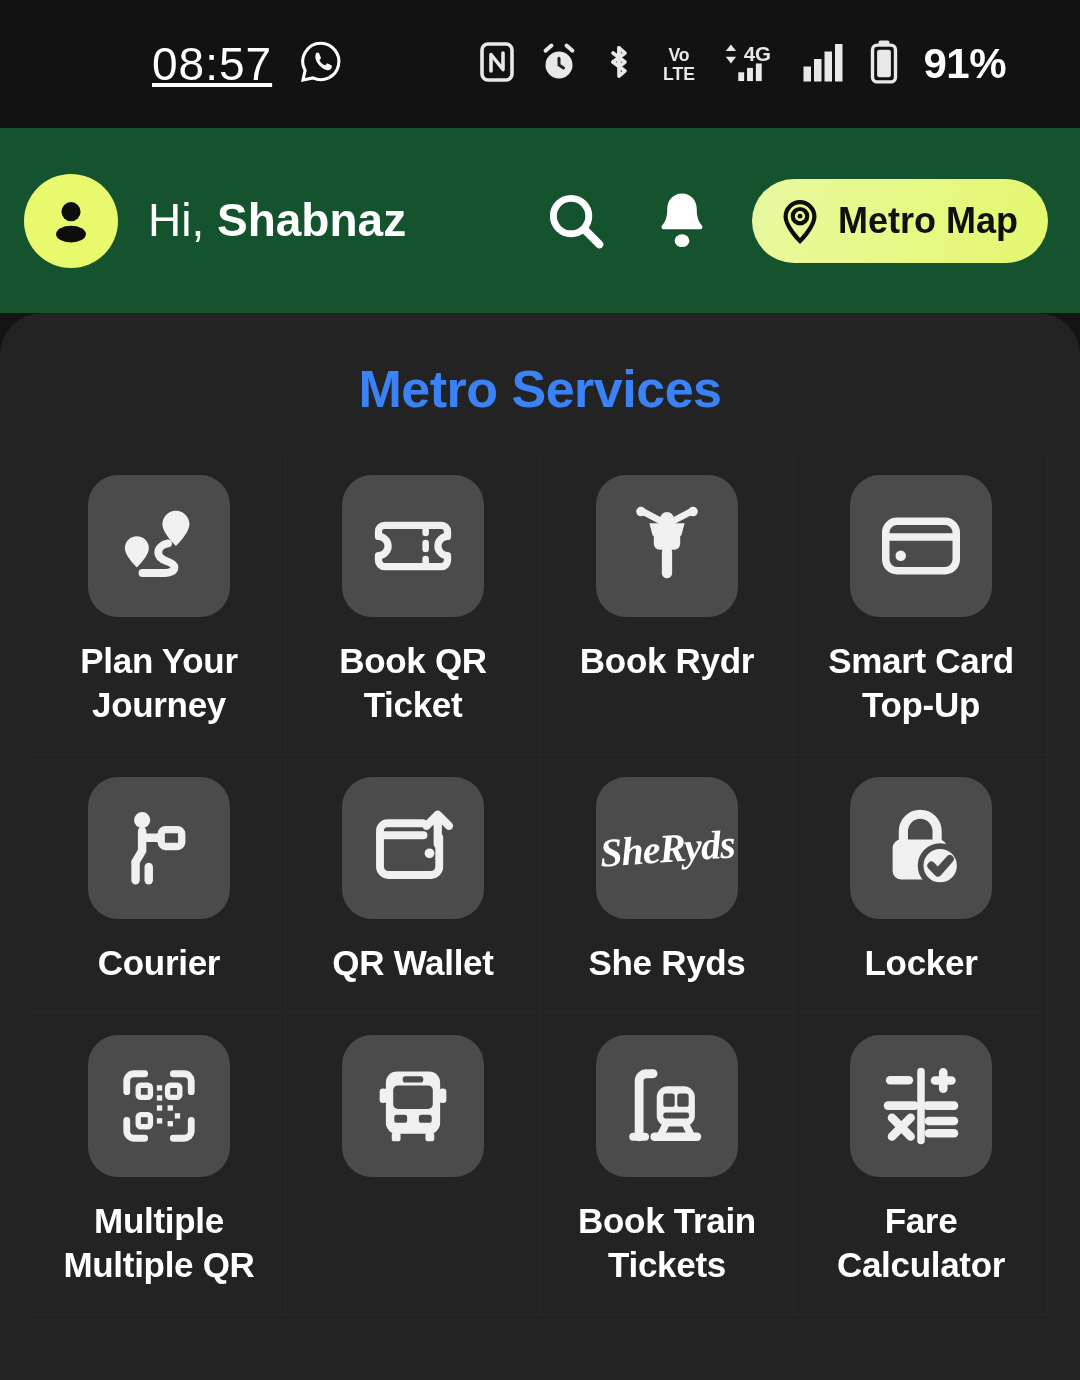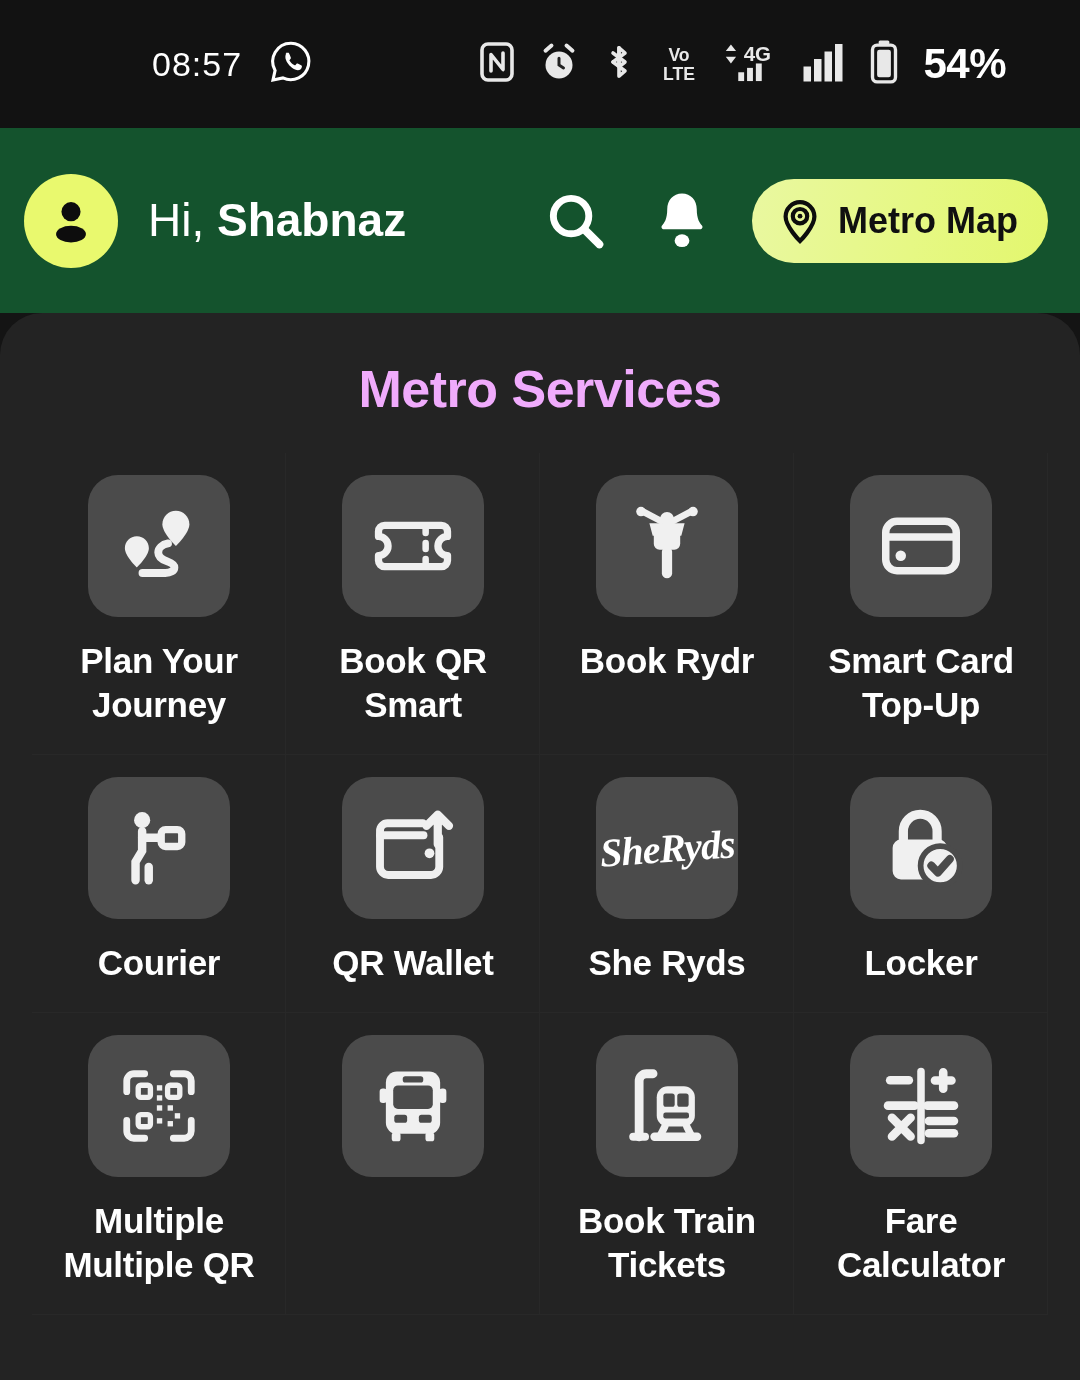--- a/index.html
+++ b/index.html
@@ -17,22 +17,22 @@
     display:flex;
     align-items:center;
     padding:0 74px 0 0;
     position:relative;
   }
   .sb-left{
     display:flex; align-items:center; gap:26px;
     margin-left:152px;
   }
   .sb-time{
-    color:#fff; font-size:34px; font-weight:400;
-    letter-spacing:1px; line-height:1;
+    color:#fff; font-size:46px; font-weight:400;
+    letter-spacing:1px; line-height:1;text-decoration:underline;
   }
   .sb-right{
     display:flex; align-items:center; gap:24px;
     margin-left:auto;
   }
   .sb-pct{ color:#fff; font-size:42px; font-weight:700; letter-spacing:-0.5px; }
   .ic{ display:block; }
 
   
   .header{
@@ -81,21 +81,21 @@
     width:1080px;
     height:1067px;
     background:#232323;
     border-radius:42px 42px 0 0;
     padding:46px 0 0 0;
     position:relative;
     overflow:hidden;
   }
   .card-title{
     text-align:center;
-    color:#f0abfc;
+    color:#3b82f6;
     font-size:52px;
     font-weight:700;
     letter-spacing:-0.5px;
     margin-bottom:34px;
   }
 
   .grid{
     display:grid;
     grid-template-columns:repeat(4,1fr);
     padding:0 32px;
@@ -200,21 +200,21 @@
         <rect x="22" y="2" width="5" height="25" fill="#e8e8e8"></rect>
       </svg>
     </span>
     <span class="ic">
       <svg width="30" height="46" viewBox="0 0 18 30" fill="none">
         <rect x="1.5" y="4" width="15" height="24" rx="3" stroke="#e8e8e8" stroke-width="2.2"></rect>
         <rect x="4.5" y="7" width="9" height="18" rx="1.5" fill="#e8e8e8"></rect>
         <rect x="5.5" y="1" width="7" height="2.6" rx="1" fill="#e8e8e8"></rect>
       </svg>
     </span>
-    <span class="sb-pct">54%</span>
+    <span class="sb-pct">91%</span>
   </div>
 </div>
 
 <div class="header">
   <div class="avatar">
     <svg width="56" height="56" viewBox="0 0 24 24">
       <circle cx="12" cy="8" r="4.1" fill="#0d0d0d"></circle>
       <ellipse cx="12" cy="17.6" rx="6.4" ry="3.6" fill="#0d0d0d"></ellipse>
     </svg>
   </div>
@@ -263,21 +263,21 @@
       <div class="tile-label">Plan Your Journey</div>
     </div>
 
     <div class="tile">
       <div class="tile-icon">
         <svg width="92" height="92" viewBox="0 0 24 24" fill="none">
           <path d="M3 8.2c0-.9.7-1.6 1.6-1.6h14.8c.9 0 1.6.7 1.6 1.6v1.3a2.5 2.5 0 0 0 0 5v1.3c0 .9-.7 1.6-1.6 1.6H4.6A1.6 1.6 0 0 1 3 15.8v-1.3a2.5 2.5 0 0 0 0-5V8.2Z" stroke="#f0f0f0" stroke-width="1.9" stroke-linejoin="round"></path>
           <path d="M15.3 7v1.6M15.3 11.2v1.6M15.3 15.4V17" stroke="#f0f0f0" stroke-width="1.7" stroke-linecap="round"></path>
         </svg>
       </div>
-      <div class="tile-label">Book QR Smart</div>
+      <div class="tile-label">Book QR Ticket</div>
     </div>
 
     <div class="tile">
       <div class="tile-icon">
         <svg width="88" height="88" viewBox="0 0 24 24" fill="none">
           <circle cx="12" cy="4.6" r="1.9" fill="#f0f0f0"></circle>
           <path d="M10.4 5.2 5.4 2.6M13.6 5.2l5-2.6" stroke="#f0f0f0" stroke-width="1.8" stroke-linecap="round"></path>
           <circle cx="4.9" cy="2.6" r="1.3" fill="#f0f0f0"></circle>
           <circle cx="19.1" cy="2.6" r="1.3" fill="#f0f0f0"></circle>
           <path d="M7.2 5.8h9.6l-.9 3.4H8.1l-.9-3.4Z" fill="#f0f0f0"></path>

